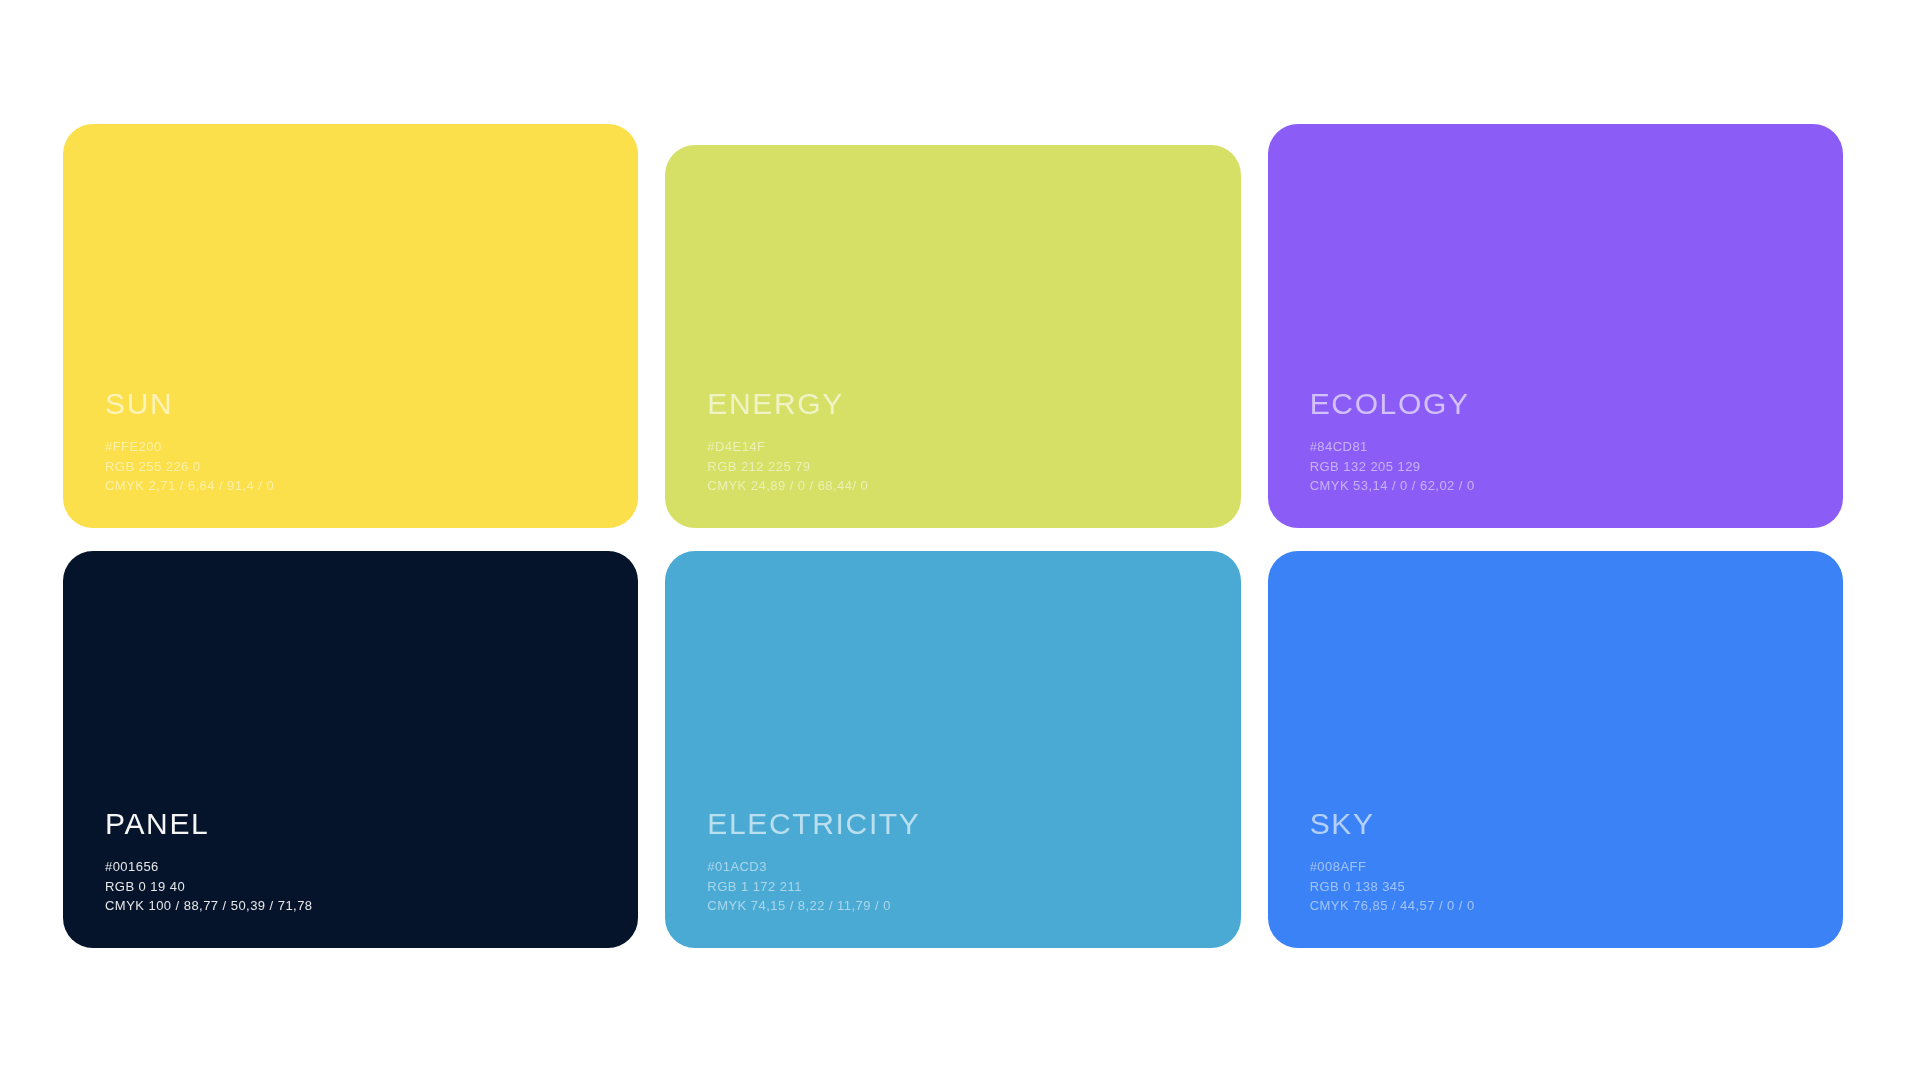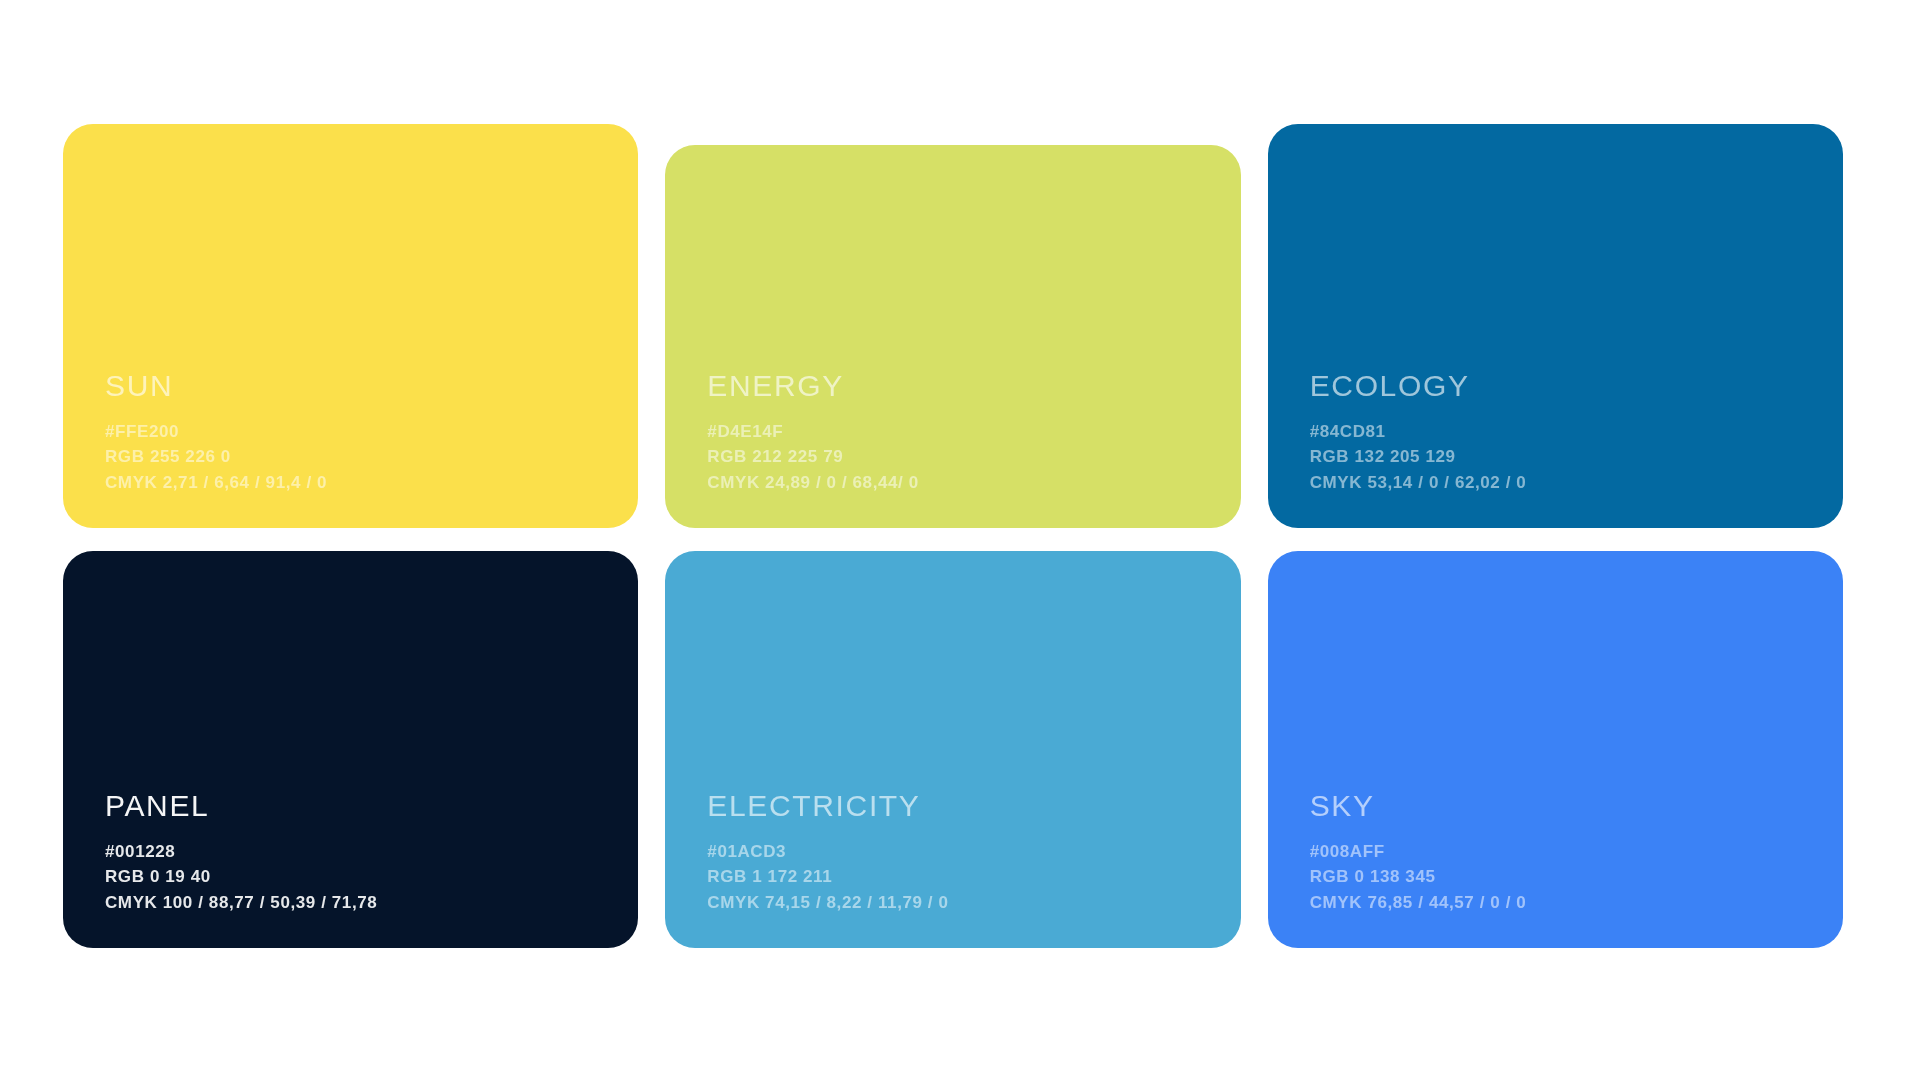--- a/index.html
+++ b/index.html
@@ -48,22 +48,22 @@
     margin-bottom: 17px;
     white-space: nowrap;
   }
 
   .swatch-specs {
     display: flex;
     flex-direction: column;
   }
 
   .spec-line {
-    font-size: 17px;
-    font-weight: 700;
+    font-size: 13px;
+    font-weight: 400;
     letter-spacing: 0.035em;
     line-height: 1.52;
     white-space: nowrap;
   }
 
   
   .swatch-card.contrast-low .swatch-title { color: rgba(255, 255, 255, 0.62); }
   .swatch-card.contrast-low .spec-line    { color: rgba(255, 255, 255, 0.52); }
 
   
@@ -83,32 +83,32 @@
       </div>
     </div>
     <div class="swatch-card contrast-low" style="background: rgb(214, 224, 102); margin-top: 21px;">
       <div class="swatch-title">ENERGY</div>
       <div class="swatch-specs">
         <div class="spec-line">#D4E14F</div>
         <div class="spec-line">RGB 212 225 79</div>
         <div class="spec-line">CMYK 24,89 / 0 / 68,44/ 0</div>
       </div>
     </div>
-    <div class="swatch-card contrast-low" style="background: #0369a1;">
+    <div class="swatch-card contrast-low" style="background: #8b5cf6;">
       <div class="swatch-title">ECOLOGY</div>
       <div class="swatch-specs">
         <div class="spec-line">#84CD81</div>
         <div class="spec-line">RGB 132 205 129</div>
         <div class="spec-line">CMYK 53,14 / 0 / 62,02 / 0</div>
       </div>
     </div>
     <div class="swatch-card contrast-high" style="background: rgb(5, 20, 42);">
       <div class="swatch-title">PANEL</div>
       <div class="swatch-specs">
-        <div class="spec-line">#001228</div>
+        <div class="spec-line">#001656</div>
         <div class="spec-line">RGB 0 19 40</div>
         <div class="spec-line">CMYK 100 / 88,77 / 50,39 / 71,78</div>
       </div>
     </div>
     <div class="swatch-card contrast-low" style="background: rgb(74, 170, 212);">
       <div class="swatch-title">ELECTRICITY</div>
       <div class="swatch-specs">
         <div class="spec-line">#01ACD3</div>
         <div class="spec-line">RGB 1 172 211</div>
         <div class="spec-line">CMYK 74,15 / 8,22 / 11,79 / 0</div>

